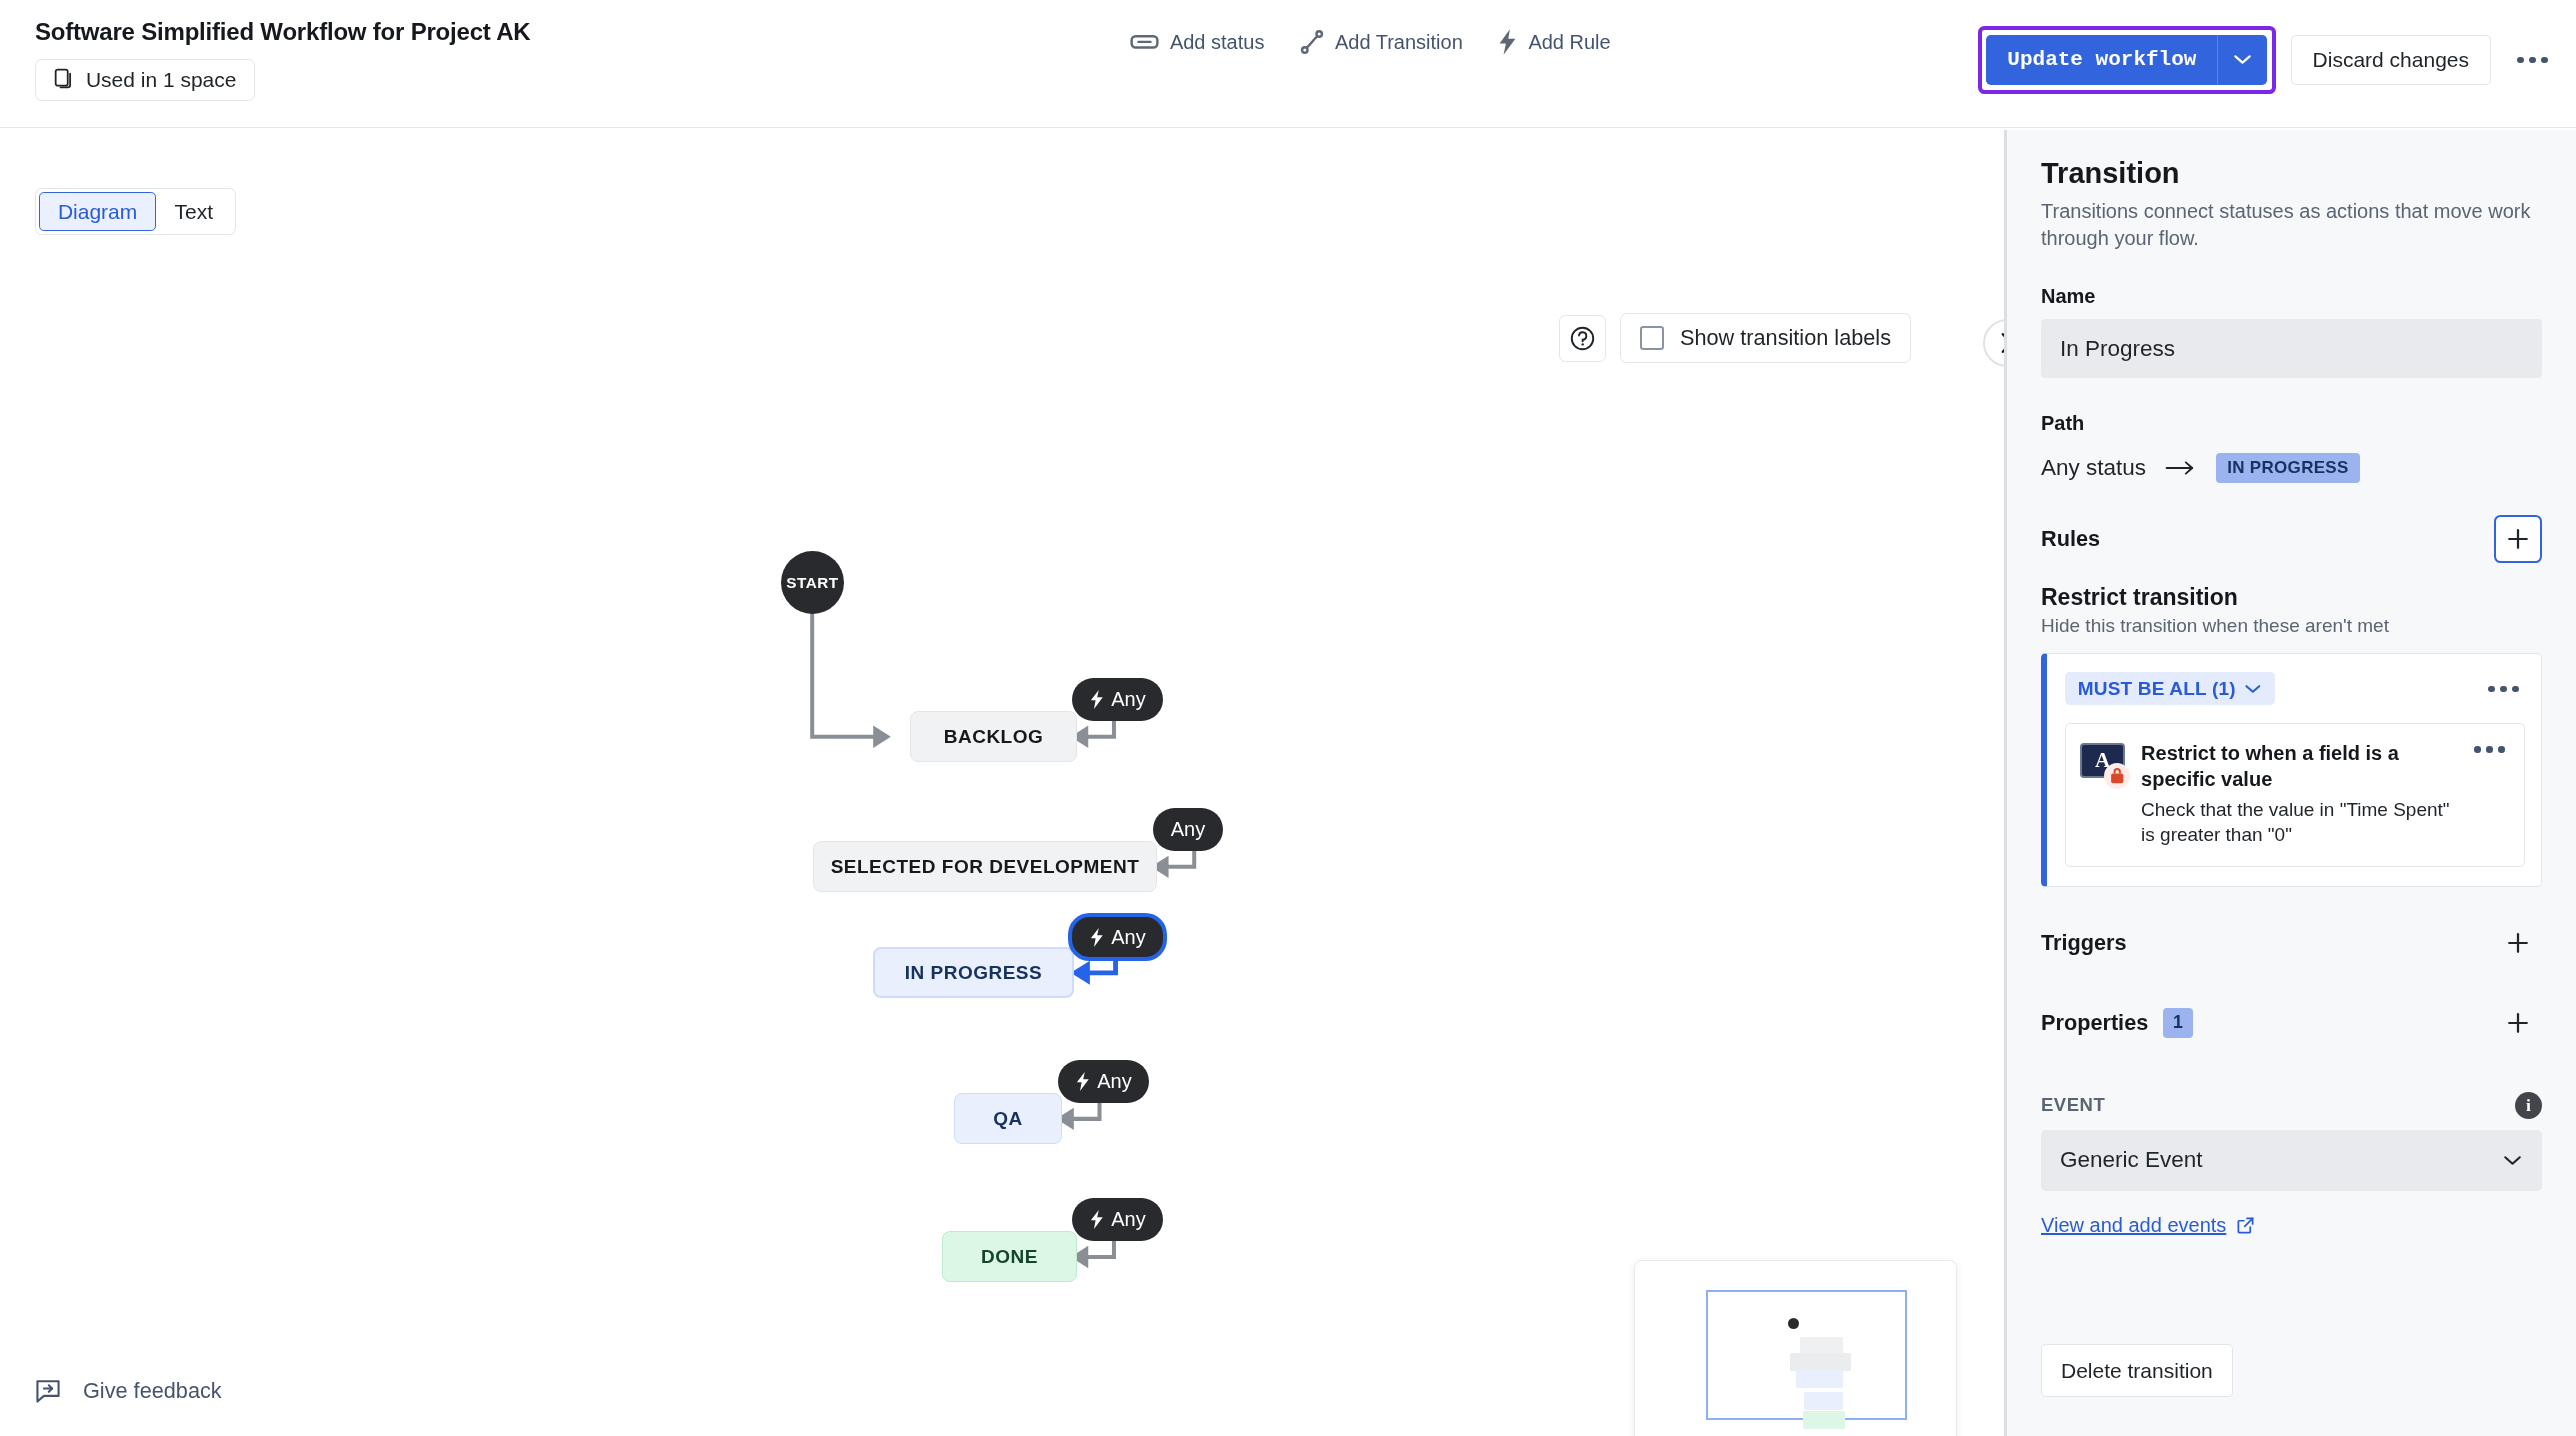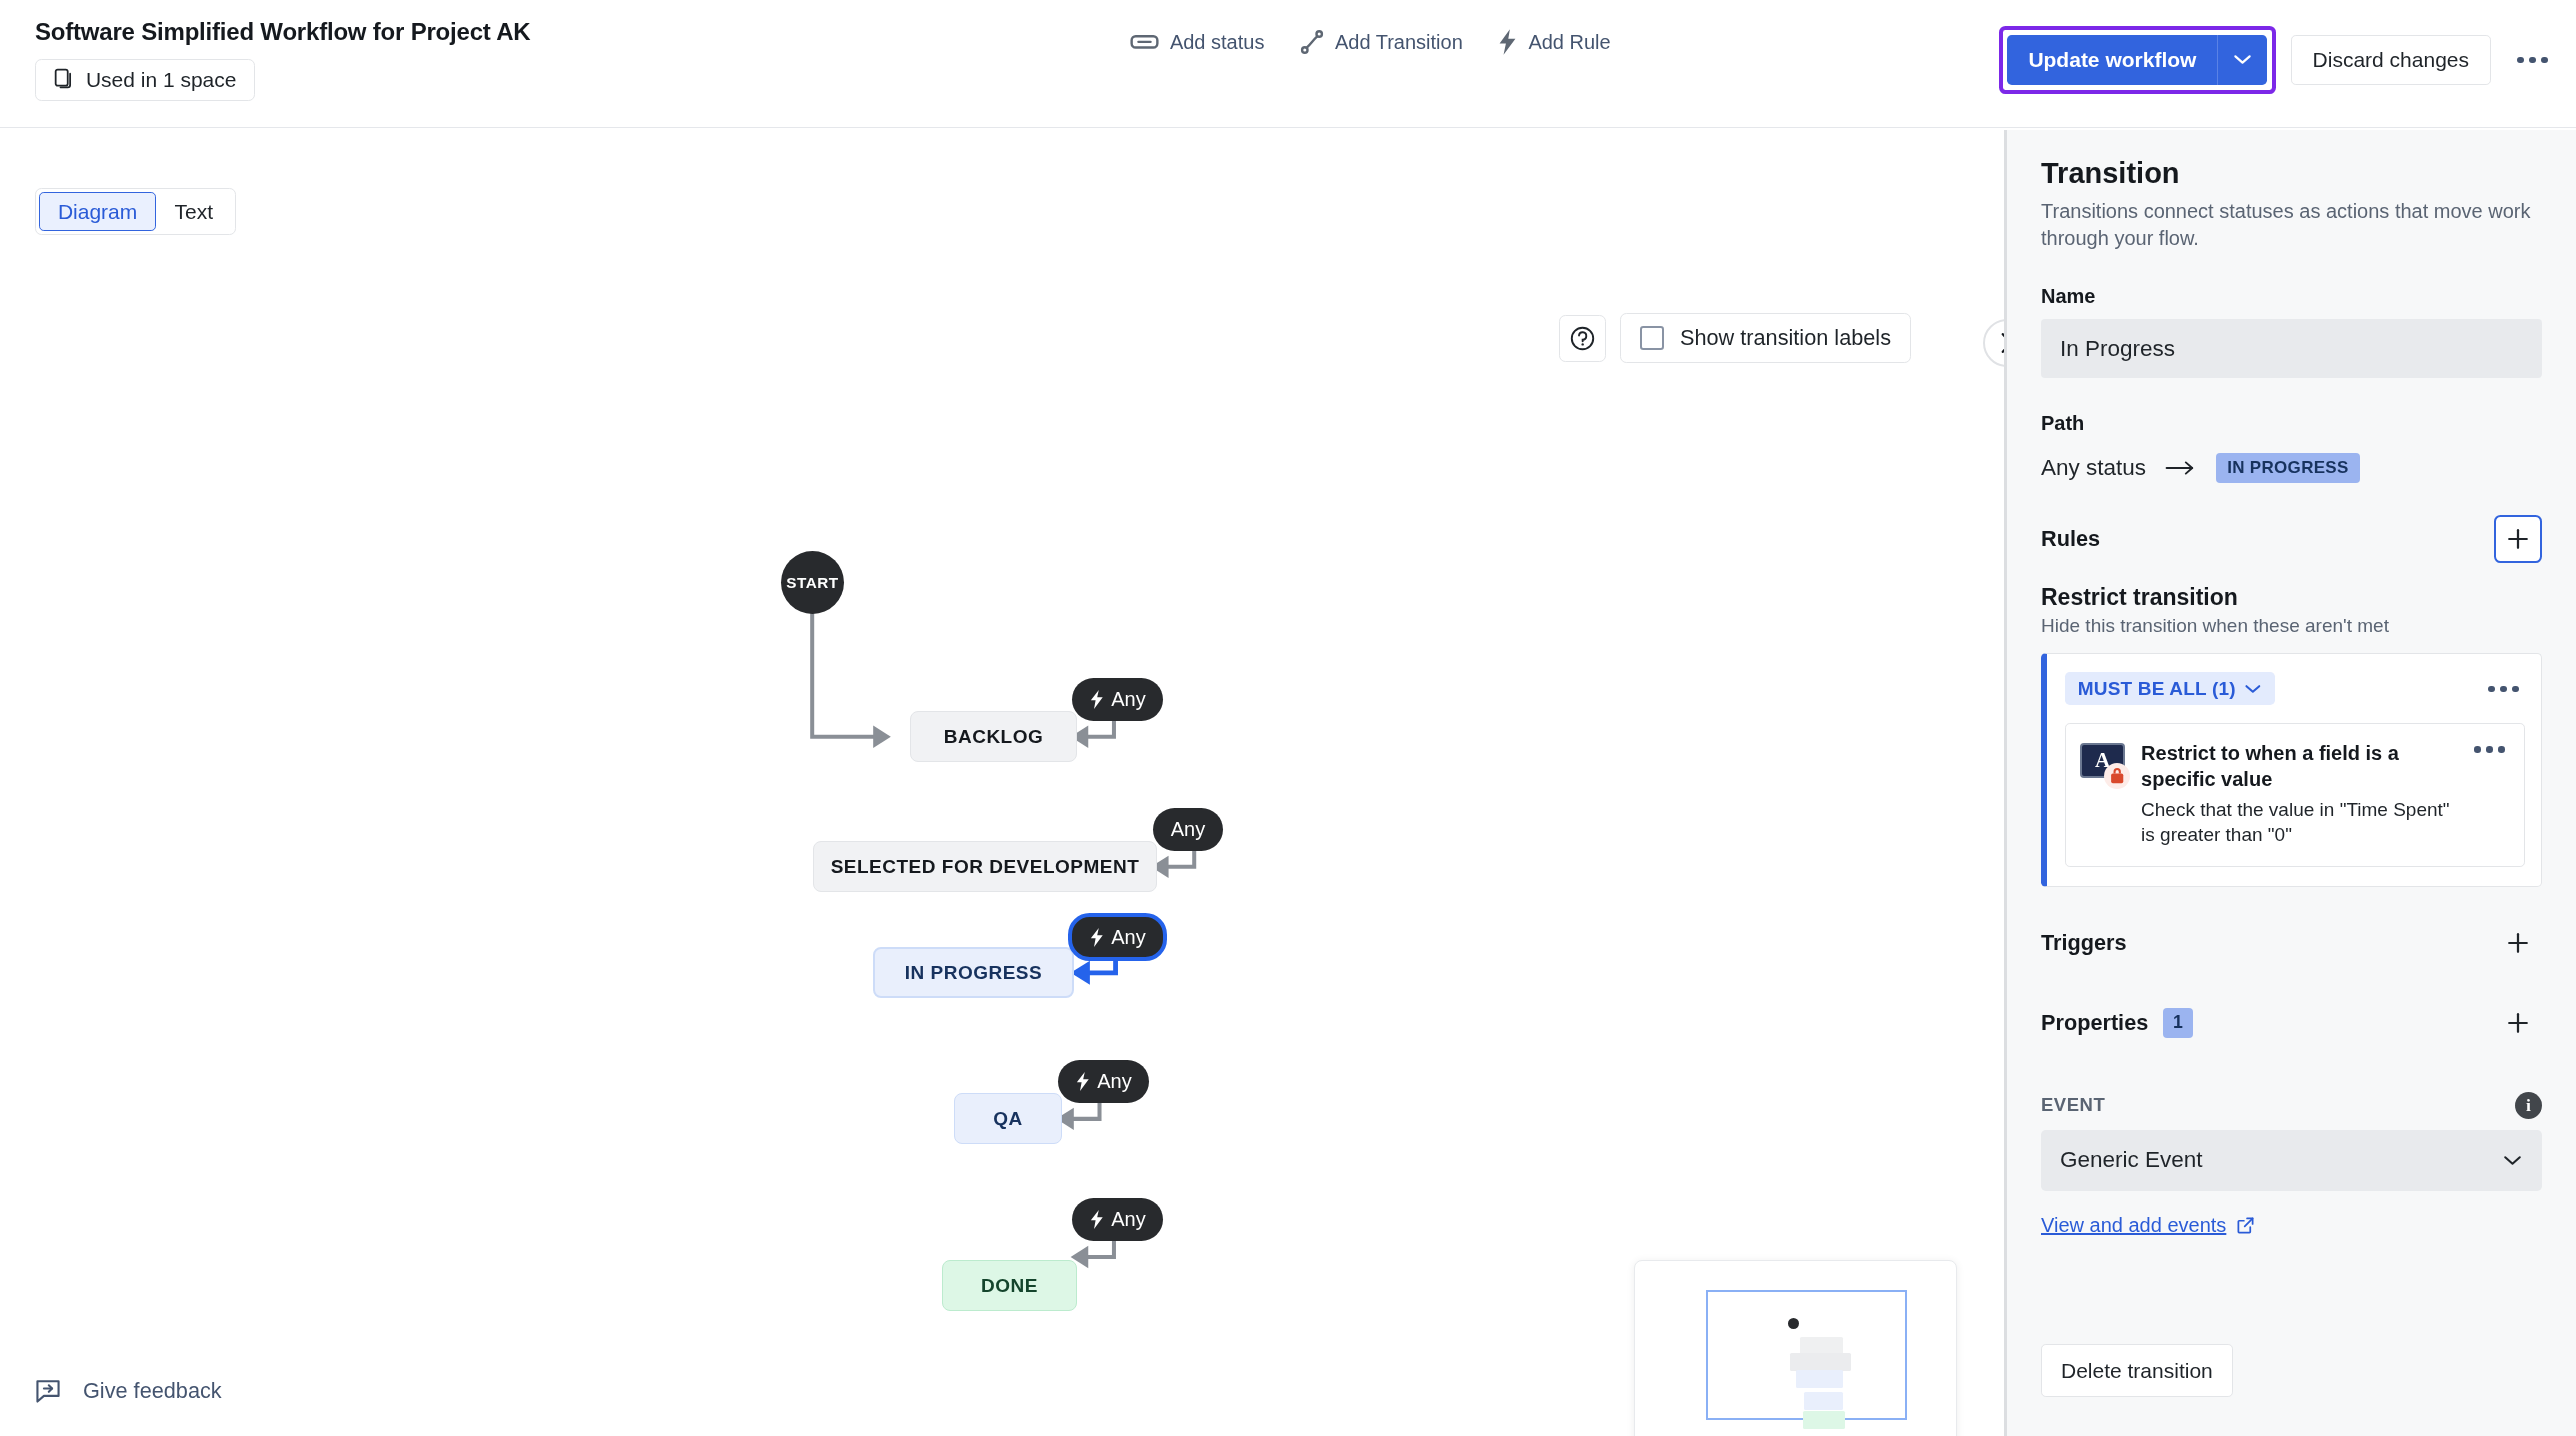--- a/index.html
+++ b/index.html
@@ -44,21 +44,21 @@
   .tool .lbl { font-size: 20px; color: #44546F; white-space: nowrap; }
 
   .hdr-right {
     position: absolute; right: 21px; top: 26px;
     display: flex; align-items: center; gap: 0px;
   }
   .update-wrap {
     border: 4px solid #7C28E8; border-radius: 6.4px; padding: 4.8px;
     display: inline-flex; background: #fff;
   }
-  .btn-split { display: flex; height: 50px; }
+  .btn-split { display: flex; height: 50px; font-family: Liberation Mono, monospace; }
   .btn-primary {
     background: #3264DE; color: #fff; border: none;
     font-size: 21px; font-weight: bold; font-family: inherit;
     padding: 0 21px; border-radius: 4.8px 0 0 4.8px;
     display: flex; align-items: center; cursor: pointer;
   }
   .btn-primary-caret {
     background: #3264DE; color: #fff; border: none;
     border-left: 1.6px solid #5A82E6;
     width: 50px; border-radius: 0 4.8px 4.8px 0;
@@ -423,21 +423,21 @@
     <div class="node blue" style="left:954px;top:963px;width:108px;height:51px;">QA</div>
     <div class="badge-any" style="left:1058px;top:930px;">
       <span>
         <svg width="13.6" height="19" viewBox="0 0 17 24" fill="#fff">
             <path d="M11 0 L1 13 H7 L5 24 L16 9 H9 Z"></path>
           </svg>
       </span>
       <span>Any</span>
     </div>
 
-    <div class="node green" style="left:942px;top:1130px;width:135px;height:51px;">DONE</div>
+    <div class="node green" style="left:942px;top:1101px;width:135px;height:51px;">DONE</div>
     <div class="badge-any" style="left:1072px;top:1068px;">
       <span>
         <svg width="13.6" height="19" viewBox="0 0 17 24" fill="#fff">
             <path d="M11 0 L1 13 H7 L5 24 L16 9 H9 Z"></path>
           </svg>
       </span>
       <span>Any</span>
     </div>
 
     <div class="minimap">

